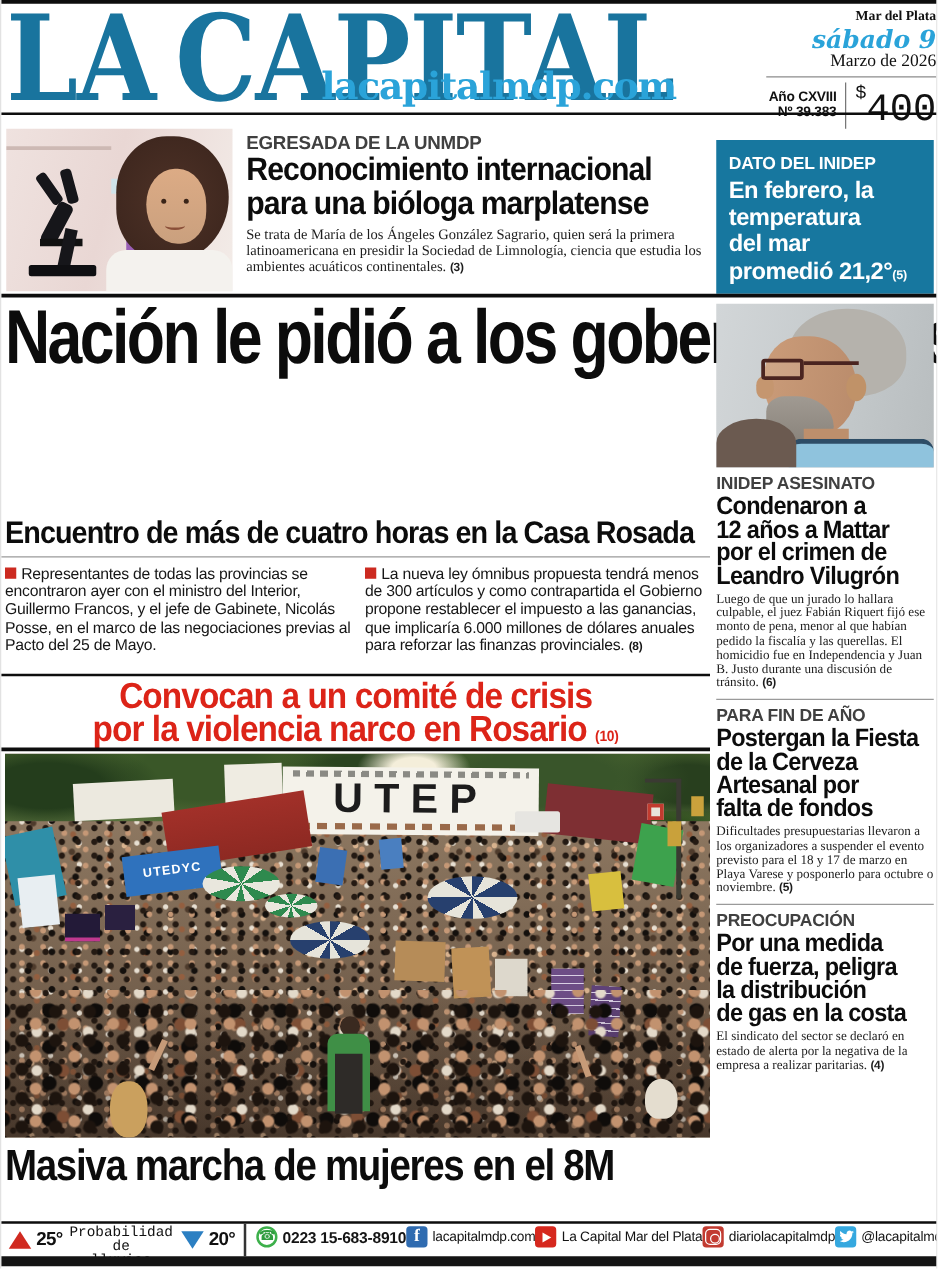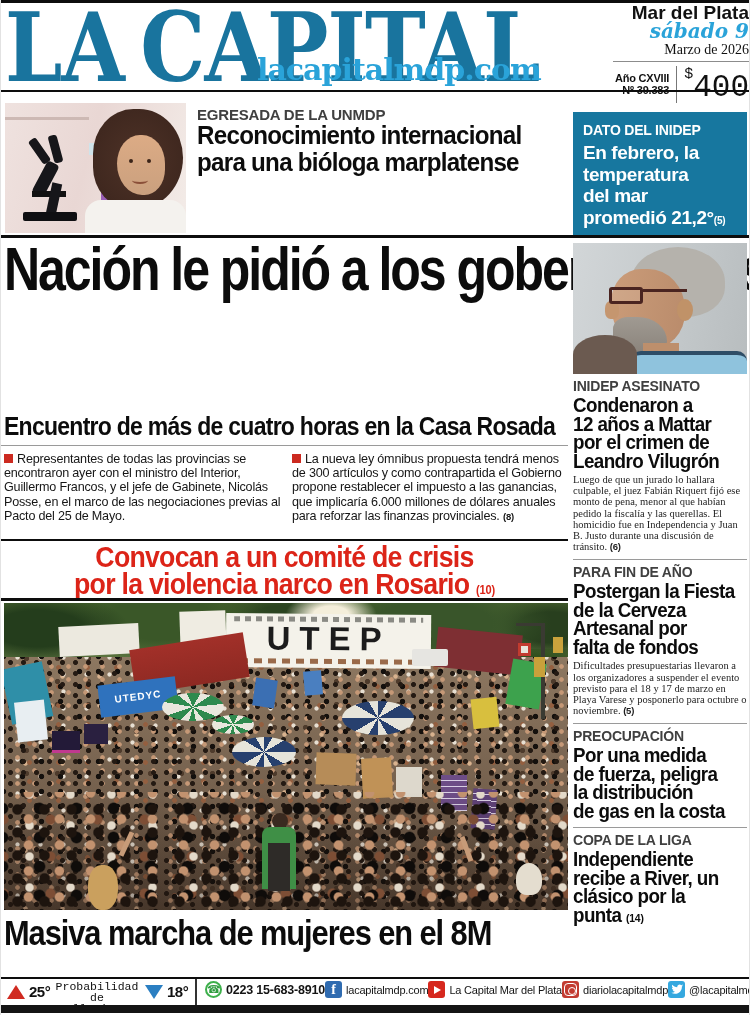--- a/index.html
+++ b/index.html
@@ -7,21 +7,21 @@
 .page{position:relative;width:750px;height:1015px;margin:0 auto;background:#fff;
   font-family:"Liberation Sans",sans-serif;color:#111;overflow:hidden;border-left:1px solid #e2e2e2;border-right:1px solid #e2e2e2}
 .a{position:absolute}
 .rule{position:absolute;background:#0d0d0d}
 .hair{position:absolute;background:#9a9a9a}
 
 .mast-title{left:4px;top:2px;font-family:"DejaVu Serif",serif;font-weight:700;color:#19749e;
   font-size:95px;line-height:92px;letter-spacing:-1px;word-spacing:-0.14em;transform:scaleX(.86);transform-origin:left top;white-space:nowrap}
 .mast-web{left:256px;top:52px;font-family:"DejaVu Serif",serif;font-weight:700;font-size:30px;color:#2aa3d9;letter-spacing:-1px}
 .dateblock{left:606px;top:5px;width:142px;text-align:right}
-.date-place{font-family:Liberation Sans, sans-serif;font-weight:700;font-size:19px;line-height:16px}
+.date-place{font-family:Liberation Serif, serif;font-weight:700;font-size:11px;line-height:16px}
 .date-day{font-family:"DejaVu Serif",serif;font-style:italic;font-weight:700;font-size:20px;line-height:21px;color:#2aa3d9}
 .date-month{font-family:"Liberation Serif",serif;font-size:14px;line-height:16px}
 .dateblock .sep{border:none;border-top:1px solid #8c8c8c;margin:3px 0 0 6px}
 .edrow{display:flex;justify-content:flex-end;align-items:flex-start;gap:7px;padding-top:4px}
 .edtxt{font-weight:700;font-size:11px;line-height:12px;text-align:right;padding-top:6px;letter-spacing:-.2px}
 .edbar{width:1px;height:37px;background:#777}
 .price{font-family:Liberation Mono, monospace;white-space:nowrap}
 .price .cur{font-size:15px;vertical-align:18px}
 .price .val{font-size:31px;line-height:40px}
 
@@ -161,20 +161,21 @@
     <div class="a" style="left:88px;top:6px;width:90px;height:100px;background:radial-gradient(#4e3227,#3a241c);border-radius:48% 52% 55% 45%"></div>
     <div class="a" style="left:112px;top:32px;width:48px;height:60px;background:linear-gradient(#dcab85,#caa07e);border-radius:50% 50% 45% 55%"></div>
     <div class="a" style="left:124px;top:56px;width:4px;height:4px;background:#3a2418;border-radius:50%"></div>
     <div class="a" style="left:142px;top:56px;width:4px;height:4px;background:#3a2418;border-radius:50%"></div>
     <div class="a" style="left:127px;top:74px;width:16px;height:7px;border-bottom:2.5px solid #8a4f38;border-radius:50%"></div>
     <div class="a" style="left:80px;top:97px;width:101px;height:33px;background:#f4f2ee;border-radius:16px 16px 0 0"></div>
   </figure>
   <div class="a kicker" style="left:196px;top:106px">EGRESADA DE LA UNMDP</div>
   <h2 class="a hl top-hl" style="left:196px;top:122px">Reconocimiento internacional
 para una bióloga marplatense</h2>
+  <p class="a deck" style="left:196px;top:181px;width:374px"><span>Se trata de María de los Ángeles González Sagrario, quien será la primera latinoamericana en presidir la Sociedad de Limnología, ciencia que estudia los ambientes acuáticos continentales.</span> <span class="ref">(3)</span></p>
   <aside class="a box">
     <div class="kicker">DATO DEL INIDEP</div>
     <div class="box-text"><span>En febrero, la
 temperatura
 del mar
 promedió 21,2°</span><span class="ref">(5)</span></div>
   </aside>
   <div class="rule" style="left:0;top:235px;width:750px;height:3px"></div>
 
   <h2 class="a hl main-hl">Nación le pidió a los
@@ -265,37 +266,32 @@
 Artesanal por
 falta de fondos</h3>
       <p class="sb-body"><span>Dificultades presupuestarias llevaron a los organizadores a suspender el evento previsto para el 18 y 17 de marzo en Playa Varese y posponerlo para octubre o noviembre.</span> <span class="ref">(5)</span></p>
     </article>
     <article class="sb-art">
       <div class="kicker">PREOCUPACIÓN</div>
       <h3 class="hl sb-hl">Por una medida
 de fuerza, peligra
 la distribución
 de gas en la costa</h3>
-    </article>
-    <article class="sb-art">
-      <div class="kicker">COPA DE LA LIGA</div>
-      <h3 class="hl sb-hl"><span>Independiente
-recibe a River, un
-clásico por la punta</span> <span class="ref" style="font-size:11px">(14)</span></h3>
+      <p class="sb-body"><span>El sindicato del sector se declaró en estado de alerta por la negativa de la empresa a realizar paritarias.</span> <span class="ref">(4)</span></p>
     </article>
   </aside>
 
   <div class="rule" style="left:0;top:977px;width:750px;height:2px"></div>
   <div class="a footer-row">
     <span class="a tri-up" style="left:6px;top:6px"></span>
     <span class="a temp" style="left:28px;top:4px">25°</span>
     <div class="a prob" style="left:52px;top:2px;width:88px">Probabilidad de
 lluvias</div>
     <span class="a tri-down" style="left:144px;top:6px"></span>
-    <span class="a temp" style="left:166px;top:4px">18°</span>
+    <span class="a temp" style="left:166px;top:4px">20°</span>
     <div class="a" style="left:194px;top:0;width:2px;height:26px;background:#333"></div>
   </div>
   <div class="socials">
     <span class="soc">
         <span class="ic ic-wa"></span>
         <b>0223 15-683-8910</b>
       </span>
     <span class="soc">
         <span class="ic ic-fb"></span>
         <span>lacapitalmdp.com</span>

